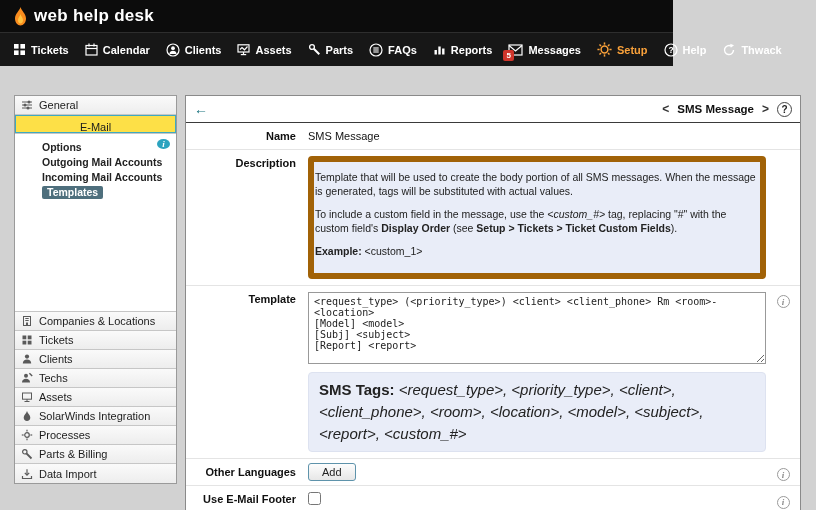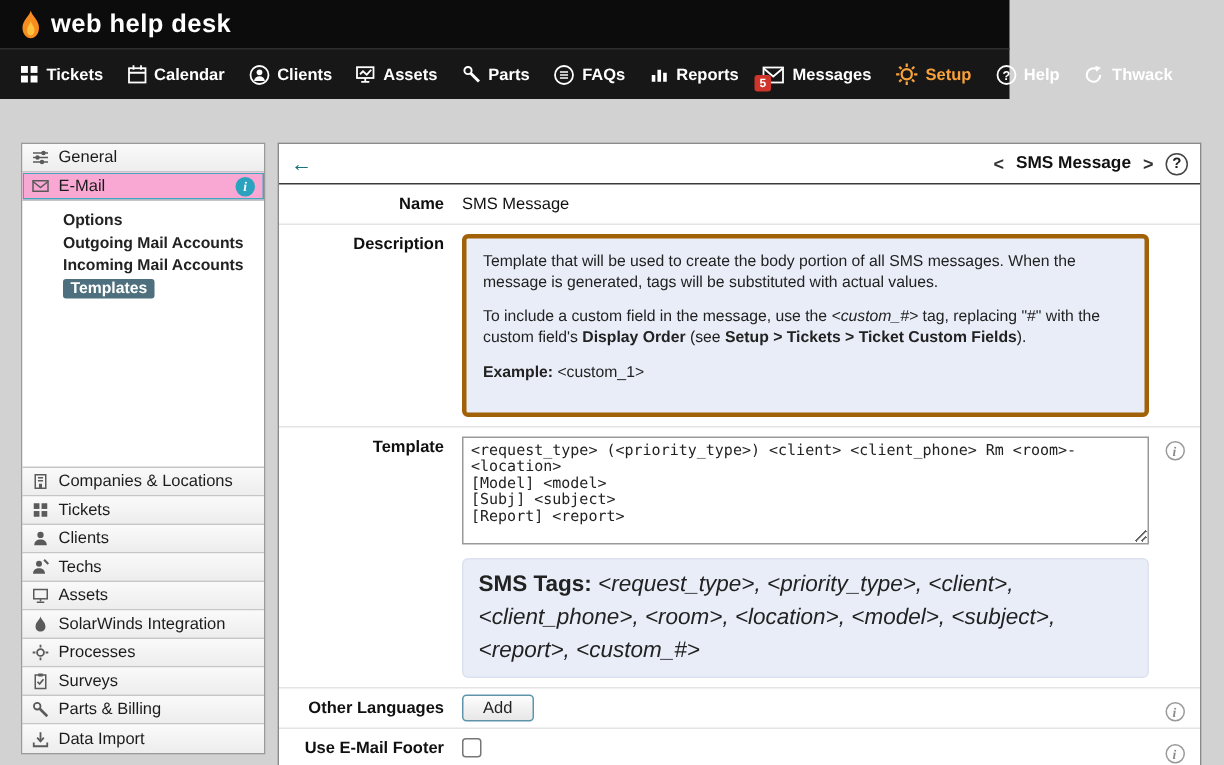--- a/index.html
+++ b/index.html
@@ -15,21 +15,21 @@
   .nav-bar { height:34px; background:#171717; border-top:1px solid #2e2e2e; display:flex; align-items:center; padding:0 10px 0 13px; gap:16px; }
   .nav-item { display:flex; align-items:center; gap:5px; color:#fff; font-weight:bold; font-size:11px; cursor:pointer; white-space:nowrap; }
   .nav-item.active { color:#f9a13a; }
   .nav-icon-wrap { position:relative; display:flex; align-items:center; }
   .nav-badge { position:absolute; left:-5px; bottom:-5px; background:#cf352b; color:#fff; font-size:8px; font-weight:bold; line-height:11px; height:11px; padding:0 3px; border-radius:2px; }
 
   
   .sidebar { position:absolute; left:14px; top:95px; width:163px; background:#fff; border:1px solid #9a9a9a; }
   .side-row { display:flex; align-items:center; gap:6px; height:19px; padding:0 6px; background:linear-gradient(#fafafa,#ededed); border-bottom:1px solid #c6c6c6; color:#1c1c1c; cursor:pointer; }
   .side-row:last-child { border-bottom:none; }
-  .side-row.selected { background:#f9a8d4; box-shadow:inset 0 0 0 1px #3fa9c0; }
+  .side-row.selected { background:#fde047; box-shadow:inset 0 0 0 1px #3fa9c0;flex-direction:column; }
   .side-sub { background:#fff; border-bottom:1px solid #c6c6c6; padding:6px 0 0 27px; height:178px;font-weight:bold; }
   .sub-item { font-size:10.5px; color:#222; line-height:14px; margin-bottom:1px; cursor:pointer; }
   .sub-item .active-pill { display:inline-block; background:#4e6f7d; color:#fff; padding:0 5px; border-radius:2px; line-height:13px; }
   .info-dot { margin-left:auto; width:13px; height:13px; border-radius:50%; background:#2ba3bf; color:#fff; font-family:"Liberation Serif", serif; font-style:italic; font-weight:bold; font-size:9px; display:flex; align-items:center; justify-content:center; cursor:pointer; }
 
   
   .main { position:absolute; left:185px; top:95px; width:616px; background:#fff; border:1px solid #8a8a8a; }
   .main-header { display:flex; align-items:center; height:27px; border-bottom:1px solid #3a3a3a; padding:0 8px; }
   .back-arrow { color:#17717e; font-weight:bold; font-size:14px; cursor:pointer; }
   .header-right { margin-left:auto; display:flex; align-items:center; gap:8px; }
@@ -39,23 +39,23 @@
 
   .form-row { display:flex; align-items:flex-start; border-bottom:1px solid #e4e4e4; }
   .form-row.center { align-items:center; }
   .row-label { flex:0 0 122px; text-align:right; padding:7px 12px 7px 0; font-weight:bold; color:#101010; }
   .row-content { flex:1; padding:6px 0; min-width:0; }
   .row-info { flex:0 0 34px; display:flex; justify-content:center; padding-top:9px; }
   .info-circle { width:13px; height:13px; border-radius:50%; border:1px solid #9a9a9a; color:#8a8a8a; font-family:"Liberation Serif", serif; font-style:italic; font-weight:bold; font-size:9px; display:flex; align-items:center; justify-content:center; cursor:pointer; }
 
   .name-value { padding-top:8px; display:block; color:#111; }
 
-  .info-box { background:#e9edf8; border:3px solid #a16207; border-radius:4px; padding:8px 11px; color:#222; font-size:10.5px; line-height:1.38; }
+  .info-box { background:#e9edf8; border:6px solid #a16207; border-radius:4px; padding:8px 1px; color:#222; font-size:10.5px; line-height:1.38; }
   .info-box p { margin-bottom:8px; }
-  .info-box p:last-child { margin-bottom:12px; }
+  .info-box p:last-child { margin-bottom:7px; }
   .tag-italic { font-style:italic; }
   .bold { font-weight:bold; }
 
   .template-textarea { width:100%; height:72px; border:1px solid #999; padding:3px 5px; font-family:"DejaVu Sans Mono", monospace; font-size:10px; color:#222; resize:vertical; }
   .tags-box { margin-top:6px; background:#e9edf8; border:1px solid #dde2f0; border-radius:4px; padding:6px 10px; font-size:15px; line-height:1.45; color:#222; }
 
   .add-button { padding:2px 13px; font-size:11px; color:#222; background:linear-gradient(#fdfdfd,#e7e7e7); border:1px solid #5e93ab; border-radius:3px; cursor:pointer; }
   .footer-checkbox { width:13px; height:13px; margin-top:1px; cursor:pointer; }
 
   .button-row { display:flex; justify-content:flex-end; align-items:center; gap:10px; padding:8px 12px;flex-direction:column; }
@@ -279,28 +279,20 @@
             <line x1="6" y1="0.8" x2="6" y2="2.6"></line>
             <line x1="6" y1="9.4" x2="6" y2="11.2"></line>
             <line x1="0.8" y1="6" x2="2.6" y2="6"></line>
             <line x1="9.4" y1="6" x2="11.2" y2="6"></line>
           </g>
         </svg>
       <span>Processes</span>
     </div>
     <div class="side-row">
       <svg width="12" height="12" viewBox="0 0 12 12">
-          <rect x="2.5" y="2" width="7" height="9" stroke="#5a5a5a" fill="none"></rect>
-          <rect x="4.5" y="1" width="3" height="2" fill="#5a5a5a"></rect>
-          <polyline points="4,6.5 5.4,8 8,4.8" stroke="#5a5a5a" fill="none" stroke-width="1.2"></polyline>
-        </svg>
-      <span>Surveys</span>
-    </div>
-    <div class="side-row">
-      <svg width="12" height="12" viewBox="0 0 12 12">
           <circle cx="3.8" cy="3.8" r="2.2" stroke="#5a5a5a" fill="none" stroke-width="1.2"></circle>
           <line x1="5.5" y1="5.5" x2="10.5" y2="10.5" stroke="#5a5a5a" stroke-width="1.8"></line>
         </svg>
       <span>Parts &amp; Billing</span>
     </div>
     <div class="side-row">
       <svg width="12" height="12" viewBox="0 0 12 12">
           <g stroke="#5a5a5a" fill="none" stroke-width="1.2">
             <line x1="6" y1="1.2" x2="6" y2="6.8"></line>
             <polyline points="3.8,4.8 6,7.2 8.2,4.8"></polyline>

